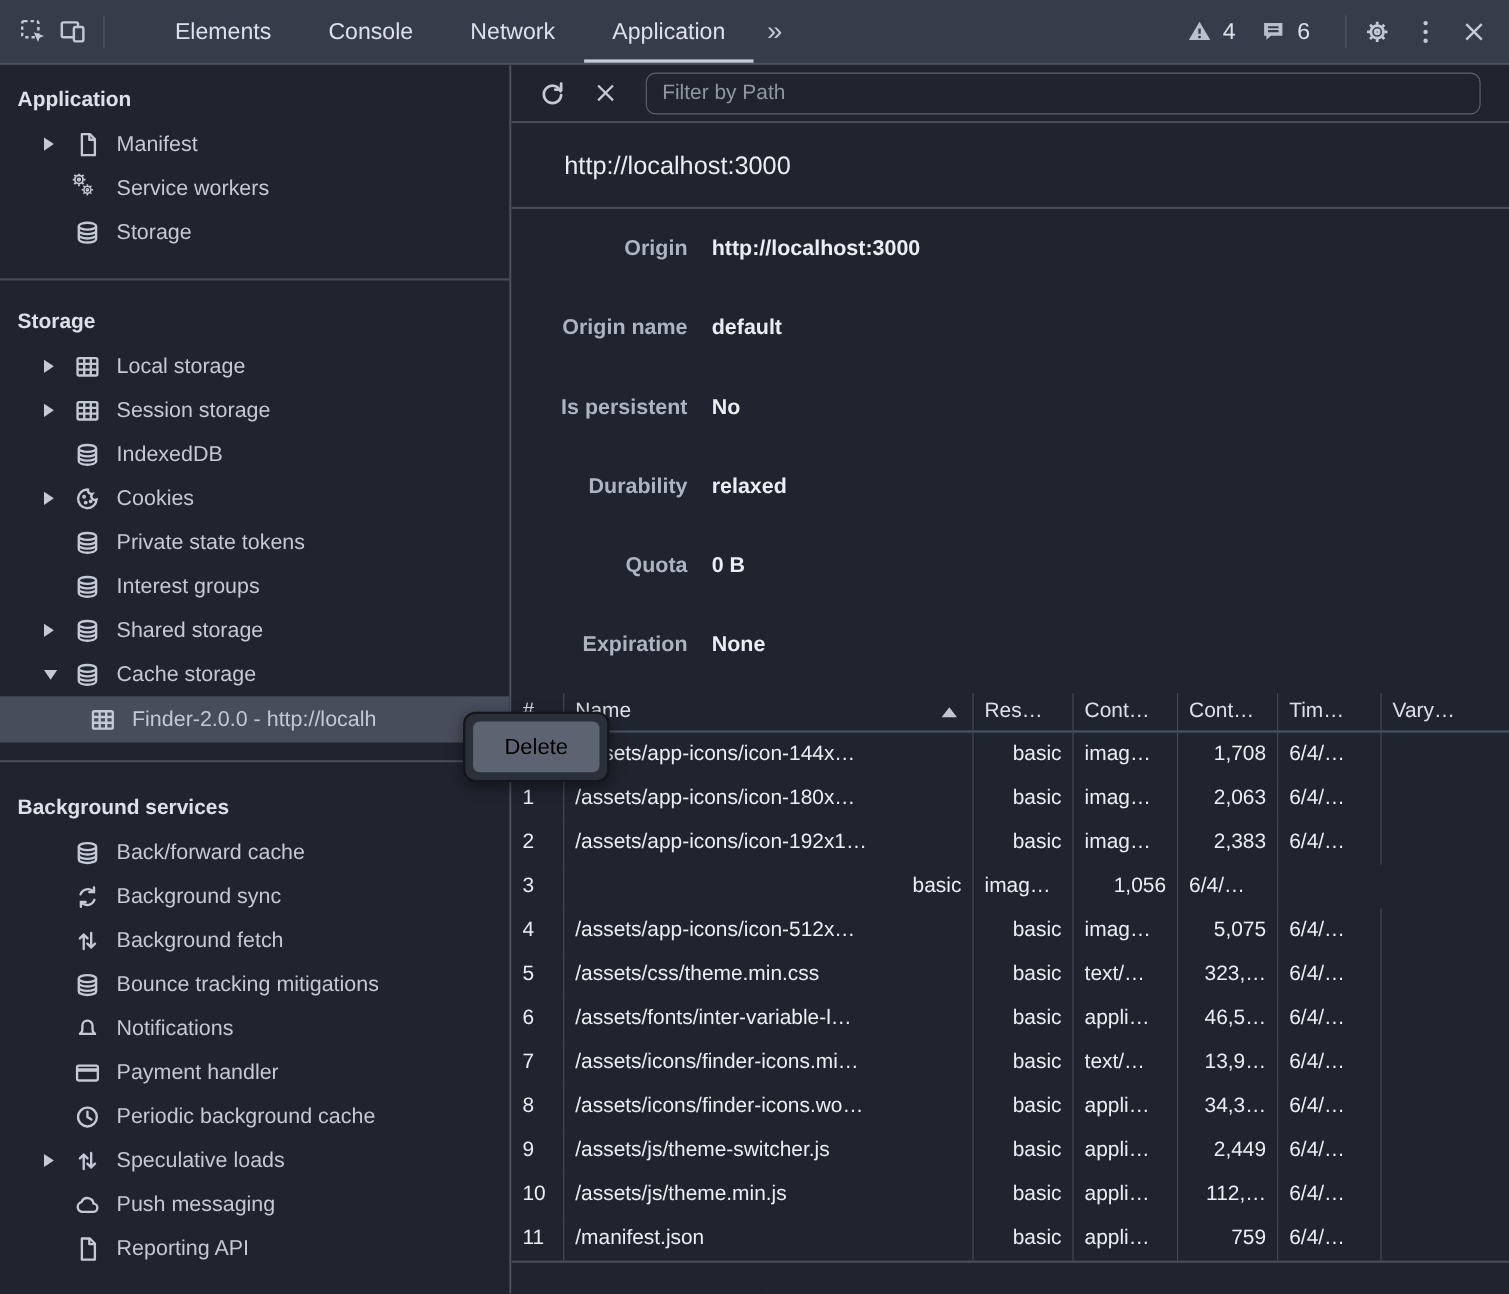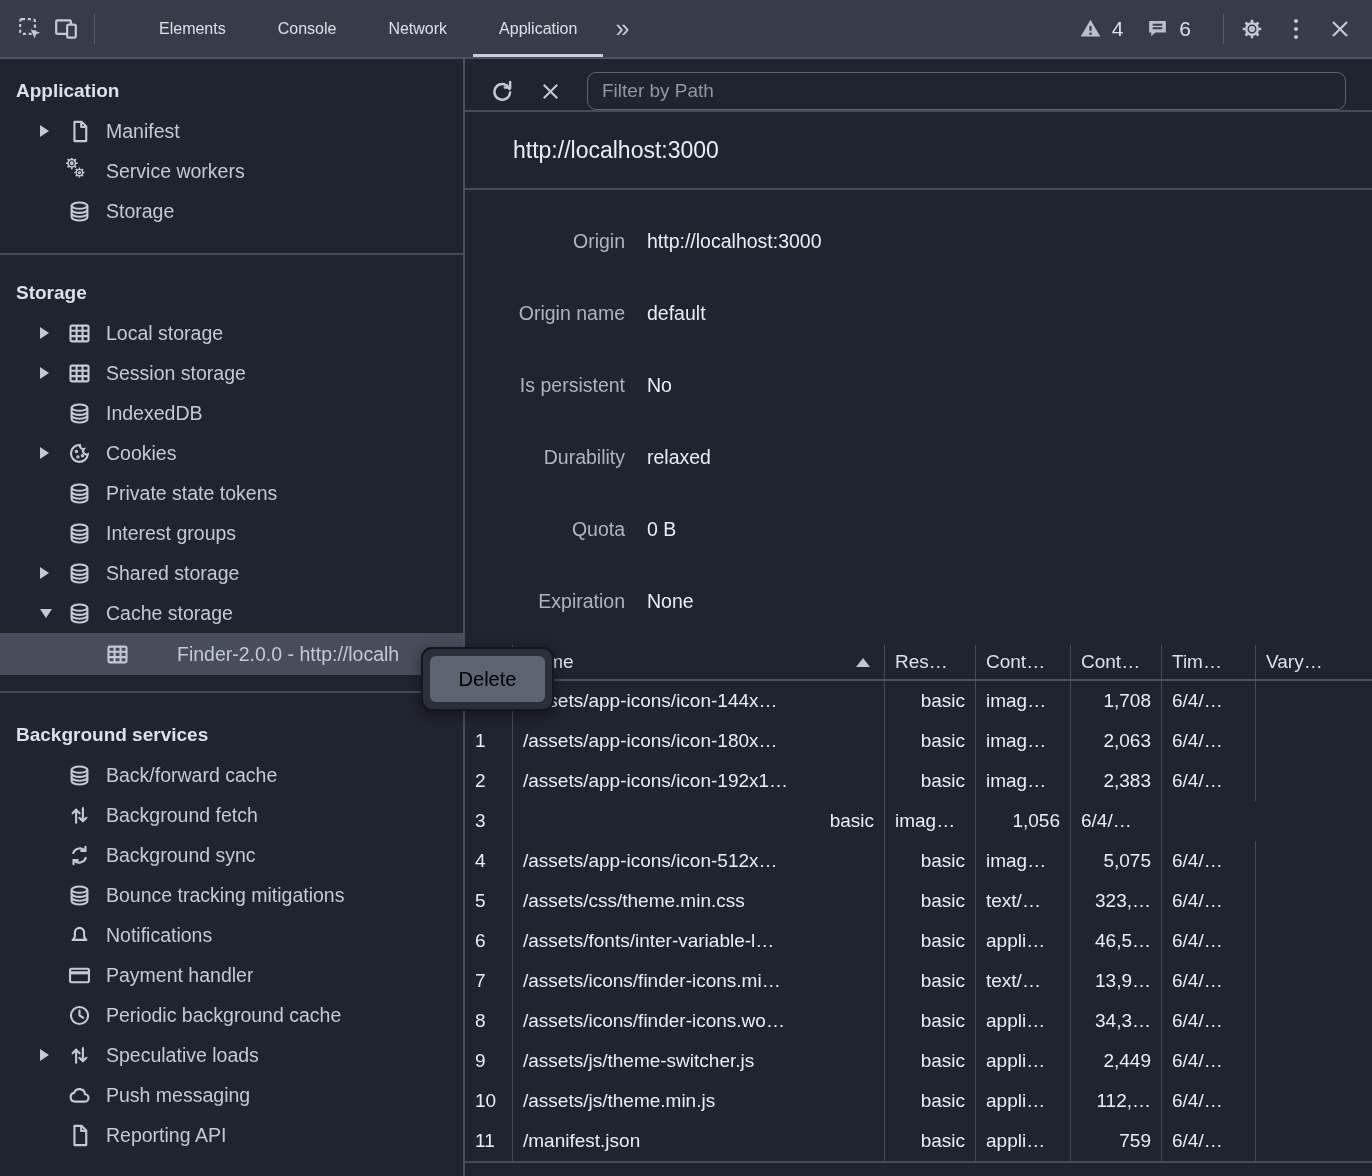--- a/index.html
+++ b/index.html
@@ -10,21 +10,21 @@
   }
   *{box-sizing:border-box;margin:0;padding:0;font-family:"Liberation Sans",sans-serif;}
   body{width:1372px;height:1176px;background:var(--bg);color:var(--text);overflow:hidden;position:relative;}
   svg{display:block;}
 
   
   .toolbar{height:59px;background:var(--toolbar);border-bottom:2px solid var(--div);display:flex;align-items:center;padding:0 14px 0 12px;}
   .tbtn{width:36px;height:36px;display:flex;align-items:center;justify-content:center;border-radius:4px;flex:0 0 auto;}
   .vsep{width:1px;height:30px;background:#555c6a;margin:0 10px;flex:0 0 auto;}
   .tabs{display:flex;height:100%;align-items:stretch;margin-left:28px;}
-  .tab{display:flex;align-items:center;padding:0 26px;font-size:16px;color:var(--text);position:relative;white-space:nowrap;}
+  .tab{display:flex;align-items:center;padding:0 26px;font-size:21px;color:var(--text);position:relative;white-space:nowrap;}
   .tab.active{border-bottom:3px solid #c6ccd8;padding-top:3px;}
   .more-tabs{display:flex;align-items:center;font-size:25px;color:var(--icon);padding:0 12px;}
   .t-right{margin-left:auto;display:flex;align-items:center;}
   .badge{display:flex;align-items:center;gap:9px;font-size:21px;color:var(--text);margin-right:22px;}
   .kebab{display:flex;flex-direction:column;gap:4px;align-items:center;}
   .kebab i{width:4px;height:4px;border-radius:50%;background:var(--icon);}
 
   
   .body-row{display:flex;height:1117px;}
   .sidebar{width:465px;background:var(--bg);border-right:2px solid var(--div);overflow:hidden;flex:0 0 auto;}
@@ -34,29 +34,29 @@
   .sec-h{height:40px;display:flex;align-items:center;padding-left:16px;font-size:19px;font-weight:600;color:var(--text);}
   .sec-h.first{margin-top:12px;}
   .s-div{height:2px;background:var(--div-soft);}
   .s-item{height:40px;display:flex;align-items:center;padding-left:40px;font-size:19.5px;white-space:nowrap;}
   .s-item.selected{background:var(--sel);height:42px;}
   .s-item .arrow{width:26px;flex:0 0 auto;display:flex;align-items:center;}
   .tri-r{width:0;height:0;border-top:6px solid transparent;border-bottom:6px solid transparent;border-left:9px solid var(--icon);}
   .tri-d{width:0;height:0;border-left:6px solid transparent;border-right:6px solid transparent;border-top:9px solid var(--icon);}
   .s-item .icn{width:27px;height:27px;flex:0 0 auto;margin-right:13px;}
   .s-item .lbl{overflow:hidden;}
-  .s-item.nested{padding-left:104px;gap:33px;}
+  .s-item.nested{padding-left:80px;}
 
   
-  .filterbar{height:53px;border-bottom:2px solid var(--div-soft);display:flex;align-items:flex-end;padding:0 26px 0 18px;flex:0 0 auto;}
+  .filterbar{height:53px;border-bottom:2px solid var(--div-soft);display:flex;align-items:center;padding:0 26px 0 18px;flex:0 0 auto;}
   .fbtn{width:38px;height:38px;display:flex;align-items:center;justify-content:center;flex:0 0 auto;}
   .filter-input{flex:1;height:38px;margin-left:18px;background:transparent;border:1.5px solid var(--inp-br);border-radius:9px;color:var(--bright);font-size:19px;padding:0 14px;outline:none;}
   .filter-input::placeholder{color:var(--ph);}
   .origin-title{height:78px;display:flex;align-items:center;padding-left:48px;font-size:23px;color:var(--bright);border-bottom:2px solid var(--div-soft);flex:0 0 auto;}
-  .fields{padding-top:15px;flex:0 0 auto;}
+  .fields{padding-top:0;flex:0 0 auto;font-weight:bold;}
   .frow{height:72px;display:flex;align-items:center;font-size:19.5px;}
   .frow .fl{width:160px;text-align:right;color:var(--muted);flex:0 0 auto;}
   .frow .fv{margin-left:22px;color:var(--bright);}
 
   
   .grid{margin-top:8px;flex:0 0 auto;}
   .trow{display:grid;grid-template-columns:48px 372px 91px 95px 91px 94px 1fr;height:40px;font-size:19px;color:var(--bright);}
   .trow.head{height:36px;border-bottom:2px solid var(--div);color:var(--text);}
   .c{display:flex;align-items:center;border-right:1.5px solid var(--tline);overflow:hidden;white-space:nowrap;padding:0 10px;}
   .c:last-child{border-right:none;}
@@ -327,33 +327,33 @@
           <svg width="27" height="27" viewBox="0 0 24 24">
             <use href="#i-db"></use>
           </svg>
         </span>
       <span class="lbl">Back/forward cache</span>
     </div>
     <div class="s-item">
       <span class="arrow"></span>
       <span class="icn">
           <svg width="27" height="27" viewBox="0 0 24 24">
+            <use href="#i-sync"></use>
+          </svg>
+        </span>
+      <span class="lbl">Background sync</span>
+    </div>
+    <div class="s-item">
+      <span class="arrow"></span>
+      <span class="icn">
+          <svg width="27" height="27" viewBox="0 0 24 24">
             <use href="#i-updown"></use>
           </svg>
         </span>
       <span class="lbl">Background fetch</span>
-    </div>
-    <div class="s-item">
-      <span class="arrow"></span>
-      <span class="icn">
-          <svg width="27" height="27" viewBox="0 0 24 24">
-            <use href="#i-sync"></use>
-          </svg>
-        </span>
-      <span class="lbl">Background sync</span>
     </div>
     <div class="s-item">
       <span class="arrow"></span>
       <span class="icn">
           <svg width="27" height="27" viewBox="0 0 24 24">
             <use href="#i-db"></use>
           </svg>
         </span>
       <span class="lbl">Bounce tracking mitigations</span>
     </div>

